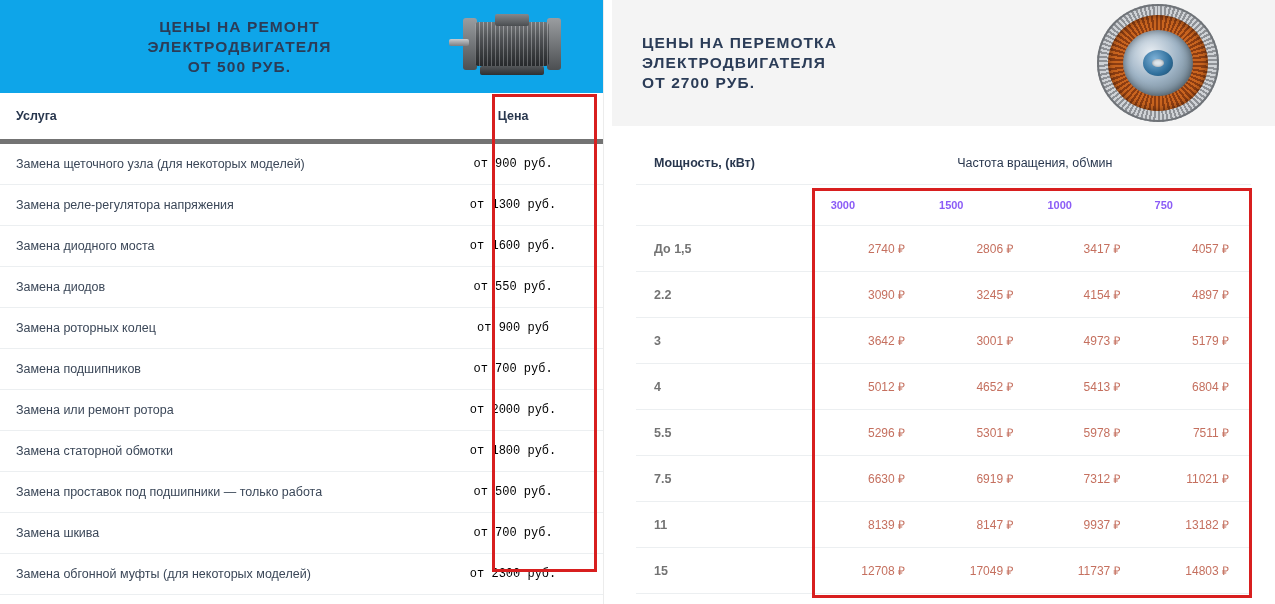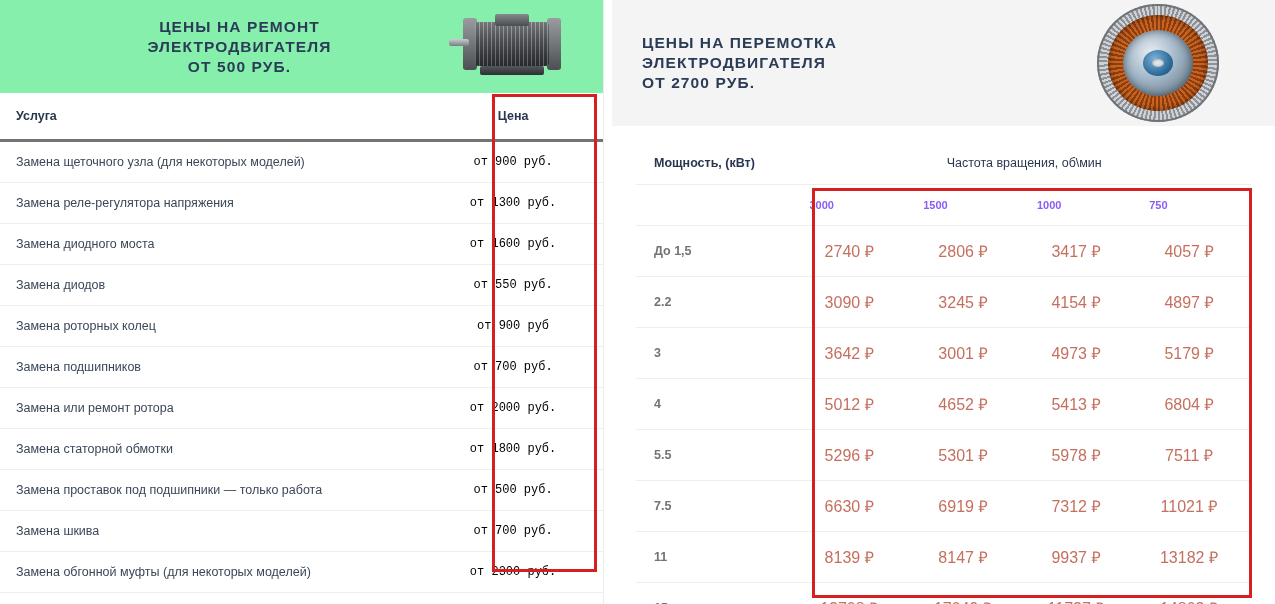--- a/index.html
+++ b/index.html
@@ -19,21 +19,21 @@
 
   
   .panel-left {
     width: 603px;
     height: 604px;
     background: #ffffff;
     position: relative;
   }
   .hero-left {
     height: 93px;
-    background: #86efac;
+    background: #0ea5e9;
     display: flex;
     align-items: center;
     position: relative;
   }
   .hero-left .hero-title {
     flex: 1;
     text-align: center;
     padding-left: 40px;
   }
   .hero-title .line {
@@ -113,21 +113,21 @@
     padding: 13px 16px;
     text-align: left;
     vertical-align: middle;
   }
   .tbl-left thead th {
     font-size: 12.5px;
     font-weight: bold;
     color: #29374e;
     padding-top: 16px;
     padding-bottom: 16px;
-    border-bottom: 3px solid #737373;
+    border-bottom: 5px solid #737373;
   }
   .tbl-left thead th.price-col,
   .tbl-left td.price-col {
     text-align: center;
     padding-right: 28px;
     white-space: nowrap;
   }
   .tbl-left td.svc {
     color: #3b4758;
   }
@@ -261,23 +261,23 @@
   }
   .tbl-right .pw {
     font-weight: bold;
     color: #737373;
     text-align: left;
     padding-left: 18px;
     font-size: 12.5px;
   }
   .tbl-right .val {
     color: #c5705f;
-    text-align: center;
+    text-align: right;
     padding-right: 22px;
-    font-size: 16px;
+    font-size: 12px;
     white-space: nowrap;
   }
   .tbl-right .blank-cell { border-bottom: 1px solid #eceff1; }
 
   
   .redbox-right {
     position: absolute;
     left: 200px;
     top: 188px;
     width: 440px;

